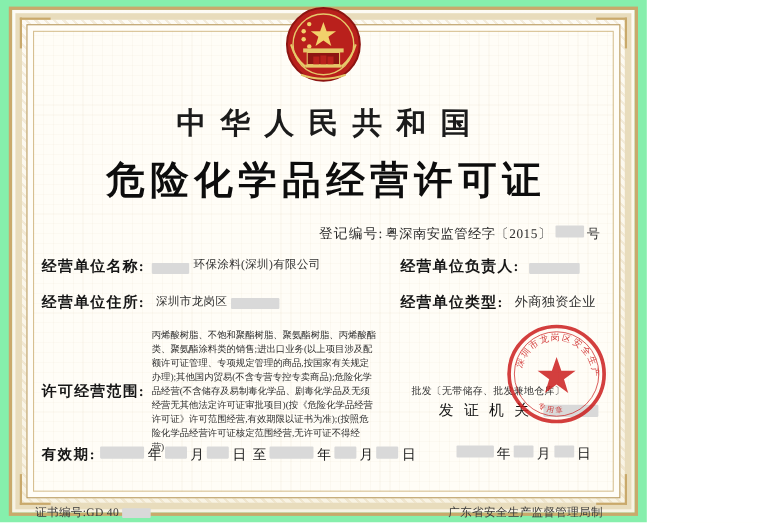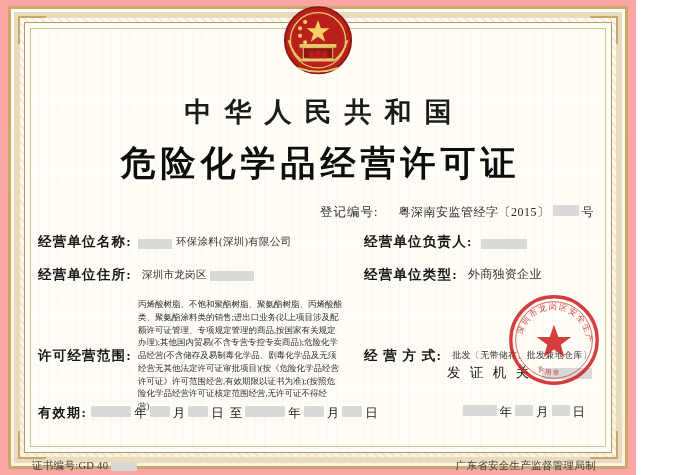--- a/index.html
+++ b/index.html
@@ -10,23 +10,23 @@
   body {
     width: 700px;
     height: 475px;
     overflow: hidden;
     font-family: "Liberation Serif", serif;
   }
 
   
   .certificate {
     position: relative;
-    width: 636px;
+    width: 588px;
     height: 475px;
-    background: #fca5a5;
+    background: #86efac;
     box-sizing: border-box;
   }
 
   .border-outer {
     position: absolute;
     left: 8px;
     top: 6px;
     right: 8px;
     bottom: 6px;
     border: 3px solid #c9a96b;
@@ -139,21 +139,21 @@
     align-items: baseline;
     font-size: 12.5px;
     color: #2a2a2a;
   }
   .reg-label {
     letter-spacing: 1px;
     white-space: nowrap;
     margin-left: 24px;
   }
   .reg-value {
-    margin-left: 20px;
+    margin-left: 2px;
     letter-spacing: 0.5px;
     white-space: nowrap;
     color: #2b2b2b;
     font-size: 12px;
   }
   .redact {
     display: inline-block;
     background: #d9d9d9;
     border-radius: 1px;
     vertical-align: middle;
@@ -368,21 +368,20 @@
           <span class="fvalue" style="margin-left:10px;font-size:12px;">外商独资企业</span>
         </div>
       </div>
 
       <div class="row">
         <div class="col left">
           <span class="flabel">许可经营范围:</span>
           <span class="fvalue small scope-block">丙烯酸树脂、不饱和聚酯树脂、聚氨酯树脂、丙烯酸酯类、聚氨酯涂料类的销售;进出口业务(以上项目涉及配额许可证管理、专项规定管理的商品,按国家有关规定办理);其他国内贸易(不含专营专控专卖商品);危险化学品经营(不含储存及易制毒化学品、剧毒化学品及无须经营无其他法定许可证审批项目)(按《危险化学品经营许可证》许可范围经营,有效期限以证书为准);(按照危险化学品经营许可证核定范围经营,无许可证不得经营)。</span>
         </div>
         <div class="col right">
-          <span class="flabel">经 营 方 式:</span>
           <span class="fvalue" style="margin-left:10px;font-size:9px;">批发〔无带储存、批发兼地仓库〕</span>
         </div>
       </div>
 
     </div>
 
     <div class="issuer">
       <span>发 证 机 关</span>
       <span class="redact" style="width:50px;height:11px;margin-left:10px;"></span>
     </div>

